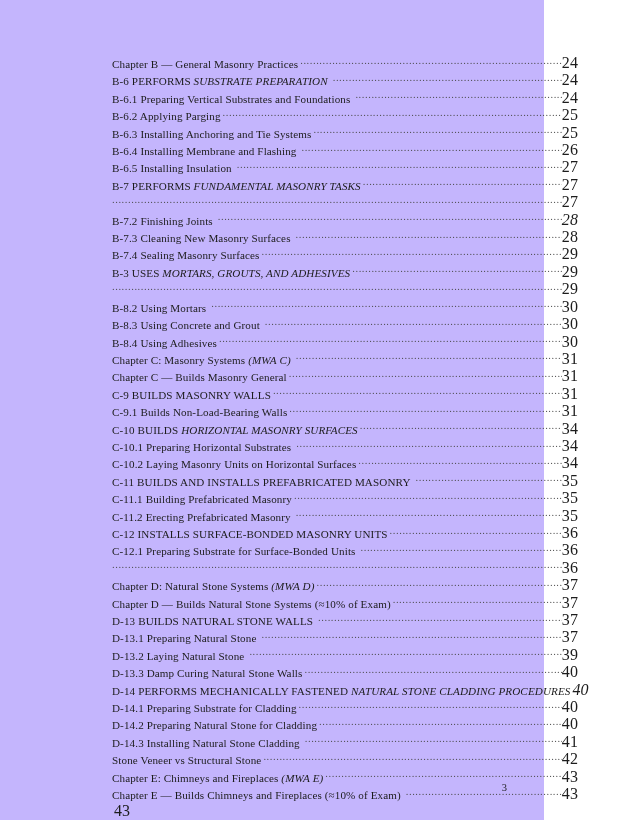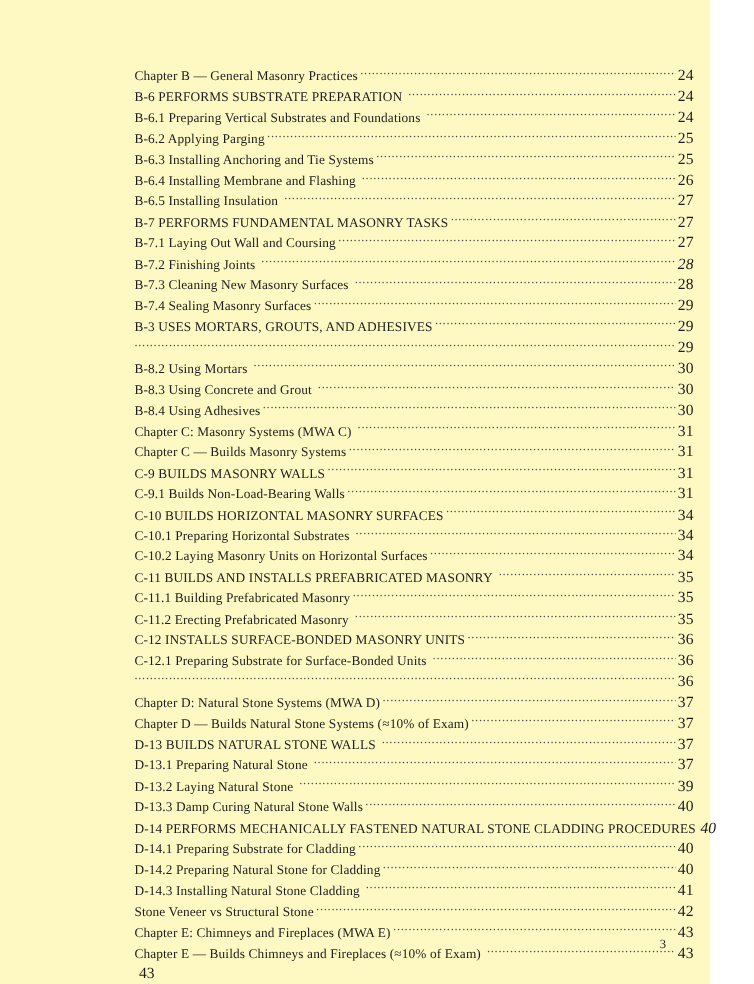--- a/index.html
+++ b/index.html
@@ -13,23 +13,23 @@
     font-family: "Liberation Serif", "DejaVu Serif", serif;
     color: #1a1a1a;
     position: relative;
     overflow: hidden;
   }
 
   .page {
     position: absolute;
     left: 0;
     top: 0;
-    width: 592px;
+    width: 544px;
     height: 820px;
-    background: #fef9c3;
+    background: #c4b5fd;
   }
 
   .toc {
     position: absolute;
     left: 112px;
     top: 54px;
     width: 466px;
   }
 
   .toc-entry {
@@ -42,20 +42,21 @@
     color: #1c1c1c;
     letter-spacing: 0.01em;
   }
 
   .toc-label {
     flex: 0 0 auto;
     padding-right: 2px;
   }
 
   .toc-label .ital {
+    font-style: italic;
   }
 
   .toc-dots {
     flex: 1 1 auto;
     overflow: hidden;
     position: relative;
     height: 11px;
     margin: 0 0px;
   }
   .toc-dots::before {
@@ -67,21 +68,21 @@
     letter-spacing: 0.6px;
     color: #4a4a4a;
     white-space: nowrap;
   }
 
   .toc-page {
     flex: 0 0 auto;
     text-align: right;
     min-width: 15px;
     padding-left: 0px;
-    font-size: 13px;
+    font-size: 16px;
   }
   .toc-page.ital {
     font-style: italic;
   }
 
   
   .toc-entry.gap .toc-label { padding-right: 5px; }
 
   .footer-page {
     position: absolute;
@@ -131,21 +132,20 @@
         <span class="toc-label"><span>B-6.5 Installing Insulation</span></span>
         <span class="toc-dots"></span>
         <span class="toc-page">27</span>
       </div>
       <div class="toc-entry">
         <span class="toc-label"><span>B-7 PERFORMS </span><span class="ital">FUNDAMENTAL MASONRY TASKS</span></span>
         <span class="toc-dots"></span>
         <span class="toc-page">27</span>
       </div>
       <div class="toc-entry">
-        <span class="toc-label"><span>B-7.1 Laying Out Wall and Coursing</span></span>
         <span class="toc-dots"></span>
         <span class="toc-page">27</span>
       </div>
       <div class="toc-entry gap">
         <span class="toc-label"><span>B-7.2 Finishing Joints</span></span>
         <span class="toc-dots"></span>
         <span class="toc-page ital">28</span>
       </div>
       <div class="toc-entry gap">
         <span class="toc-label"><span>B-7.3 Cleaning New Masonry Surfaces</span></span>
@@ -180,21 +180,21 @@
         <span class="toc-label"><span>B-8.4 Using Adhesives</span></span>
         <span class="toc-dots"></span>
         <span class="toc-page">30</span>
       </div>
       <div class="toc-entry gap">
         <span class="toc-label"><span>Chapter C: Masonry Systems </span><span class="ital">(MWA C)</span></span>
         <span class="toc-dots"></span>
         <span class="toc-page">31</span>
       </div>
       <div class="toc-entry">
-        <span class="toc-label"><span>Chapter C — Builds Masonry Systems</span></span>
+        <span class="toc-label"><span>Chapter C — Builds Masonry General</span></span>
         <span class="toc-dots"></span>
         <span class="toc-page">31</span>
       </div>
       <div class="toc-entry">
         <span class="toc-label"><span>C-9 BUILDS MASONRY WALLS</span></span>
         <span class="toc-dots"></span>
         <span class="toc-page">31</span>
       </div>
       <div class="toc-entry">
         <span class="toc-label"><span>C-9.1 Builds Non-Load-Bearing Walls</span></span>

